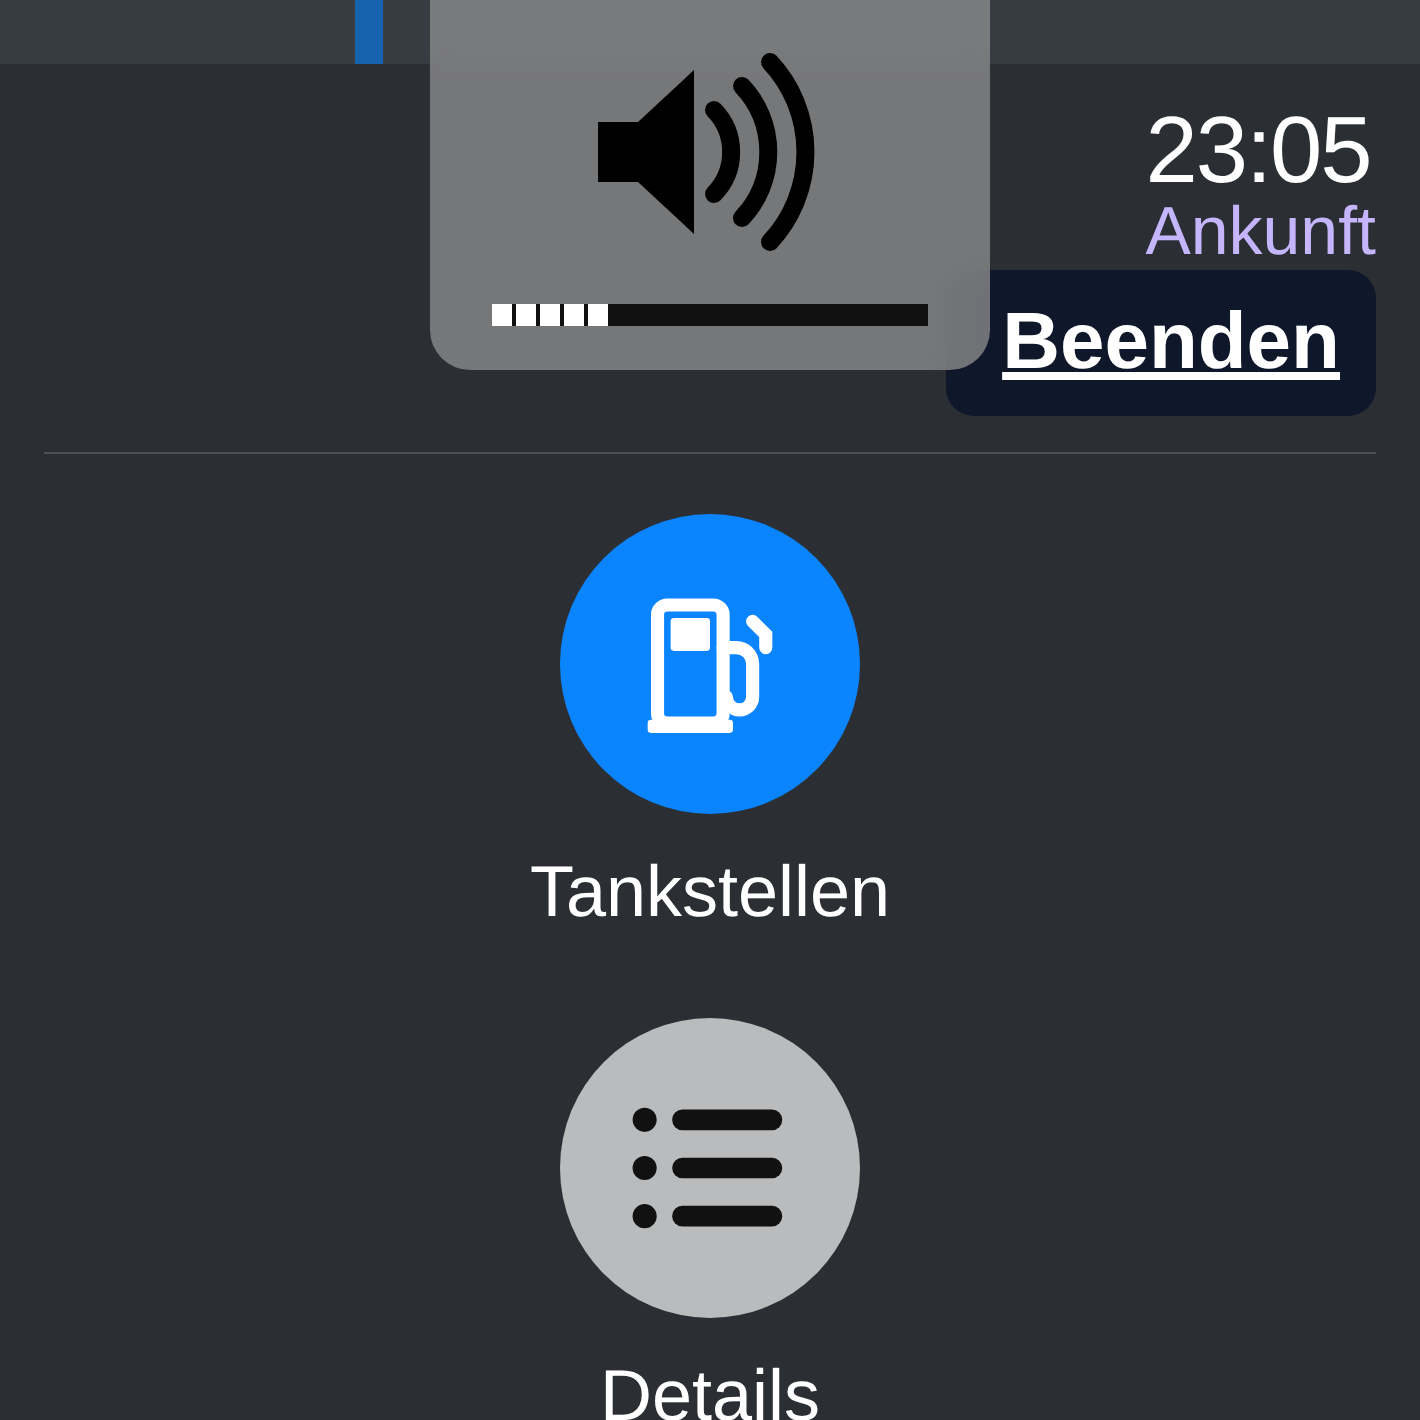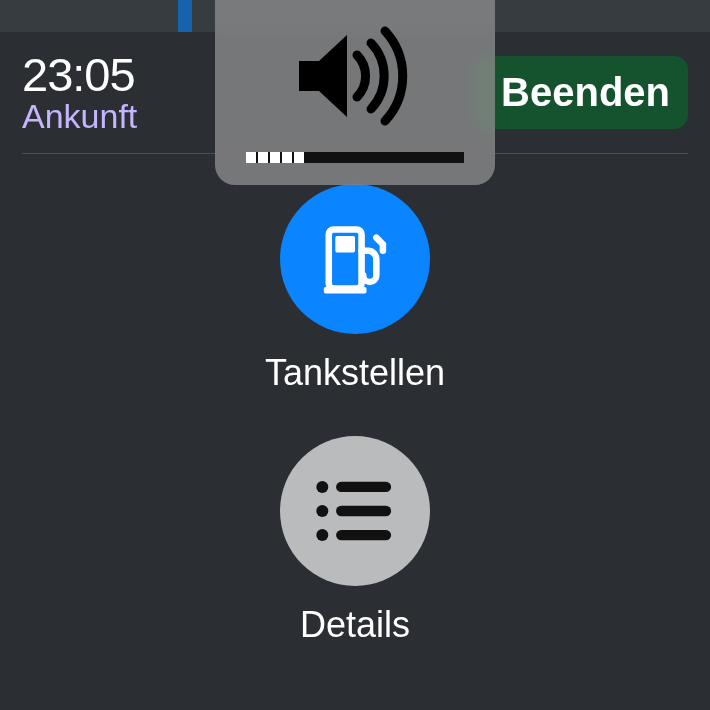--- a/index.html
+++ b/index.html
@@ -15,38 +15,40 @@
   .top-strip {
     height: 32px;
     background: linear-gradient(90deg, #3f454b 0%, #3f454b 25%, #0a84ff 25%, #0a84ff 27%, #3f454b 27%, #3f454b 100%);
     opacity: 0.6;
   }
 
   
   .header-row {
     display: flex;
     justify-content: space-between;
-    align-items: center;
+    align-items: flex-end;
     padding: 18px 22px 18px 22px;
+    flex-direction: column;
   }
   .arrival-block { line-height: 1.05; }
   .arrival-time { font-size: 47px; font-weight: 500; letter-spacing: -1px; color: #fff; }
   .arrival-label { font-size: 34px; font-weight: 400; color: #c4b5fd; }
 
   .end-btn {
-    background: #14532d;
+    background: #0f172a;
     color: #fff;
     font-size: 40px;
     font-weight: 600;
     border: none;
     border-radius: 14px;
     padding: 14px 18px 14px 0;
     cursor: pointer;
     text-align: right;
     min-width: 215px;
+    text-decoration: underline;
   }
 
   .divider {
     height: 1px;
     background: #4c5157;
     margin: 0 22px;
   }
 
   
   .grid {

